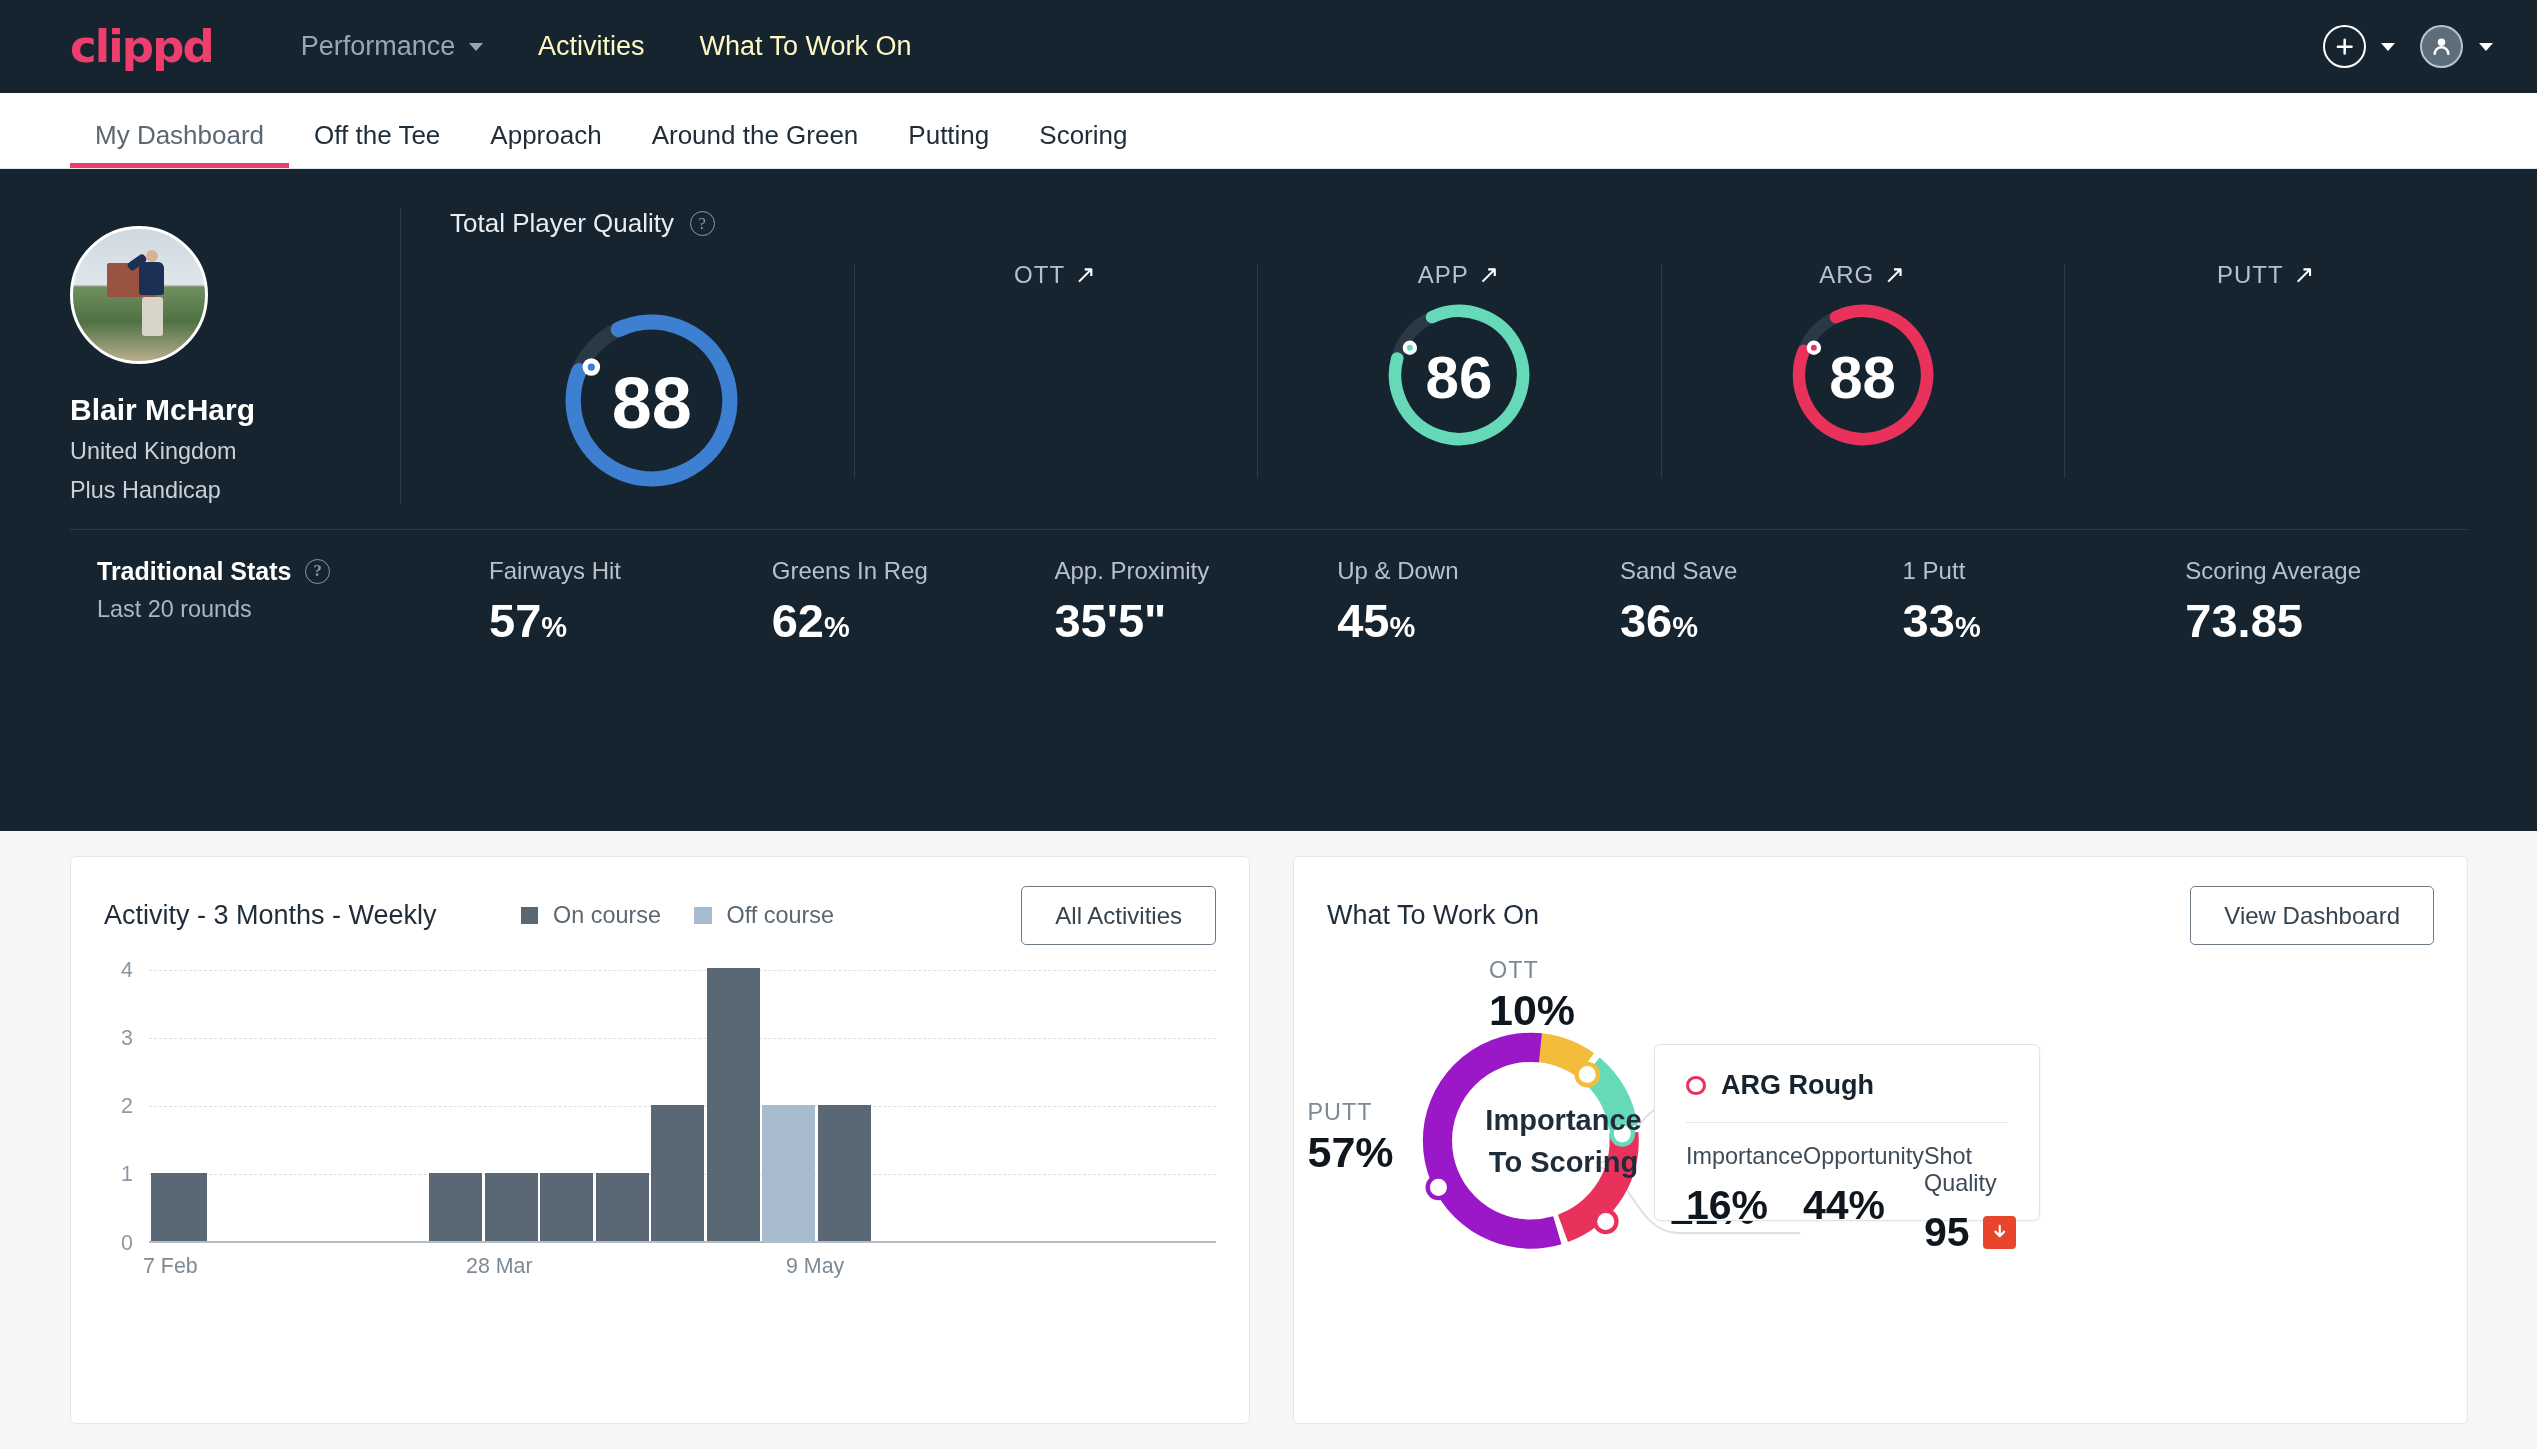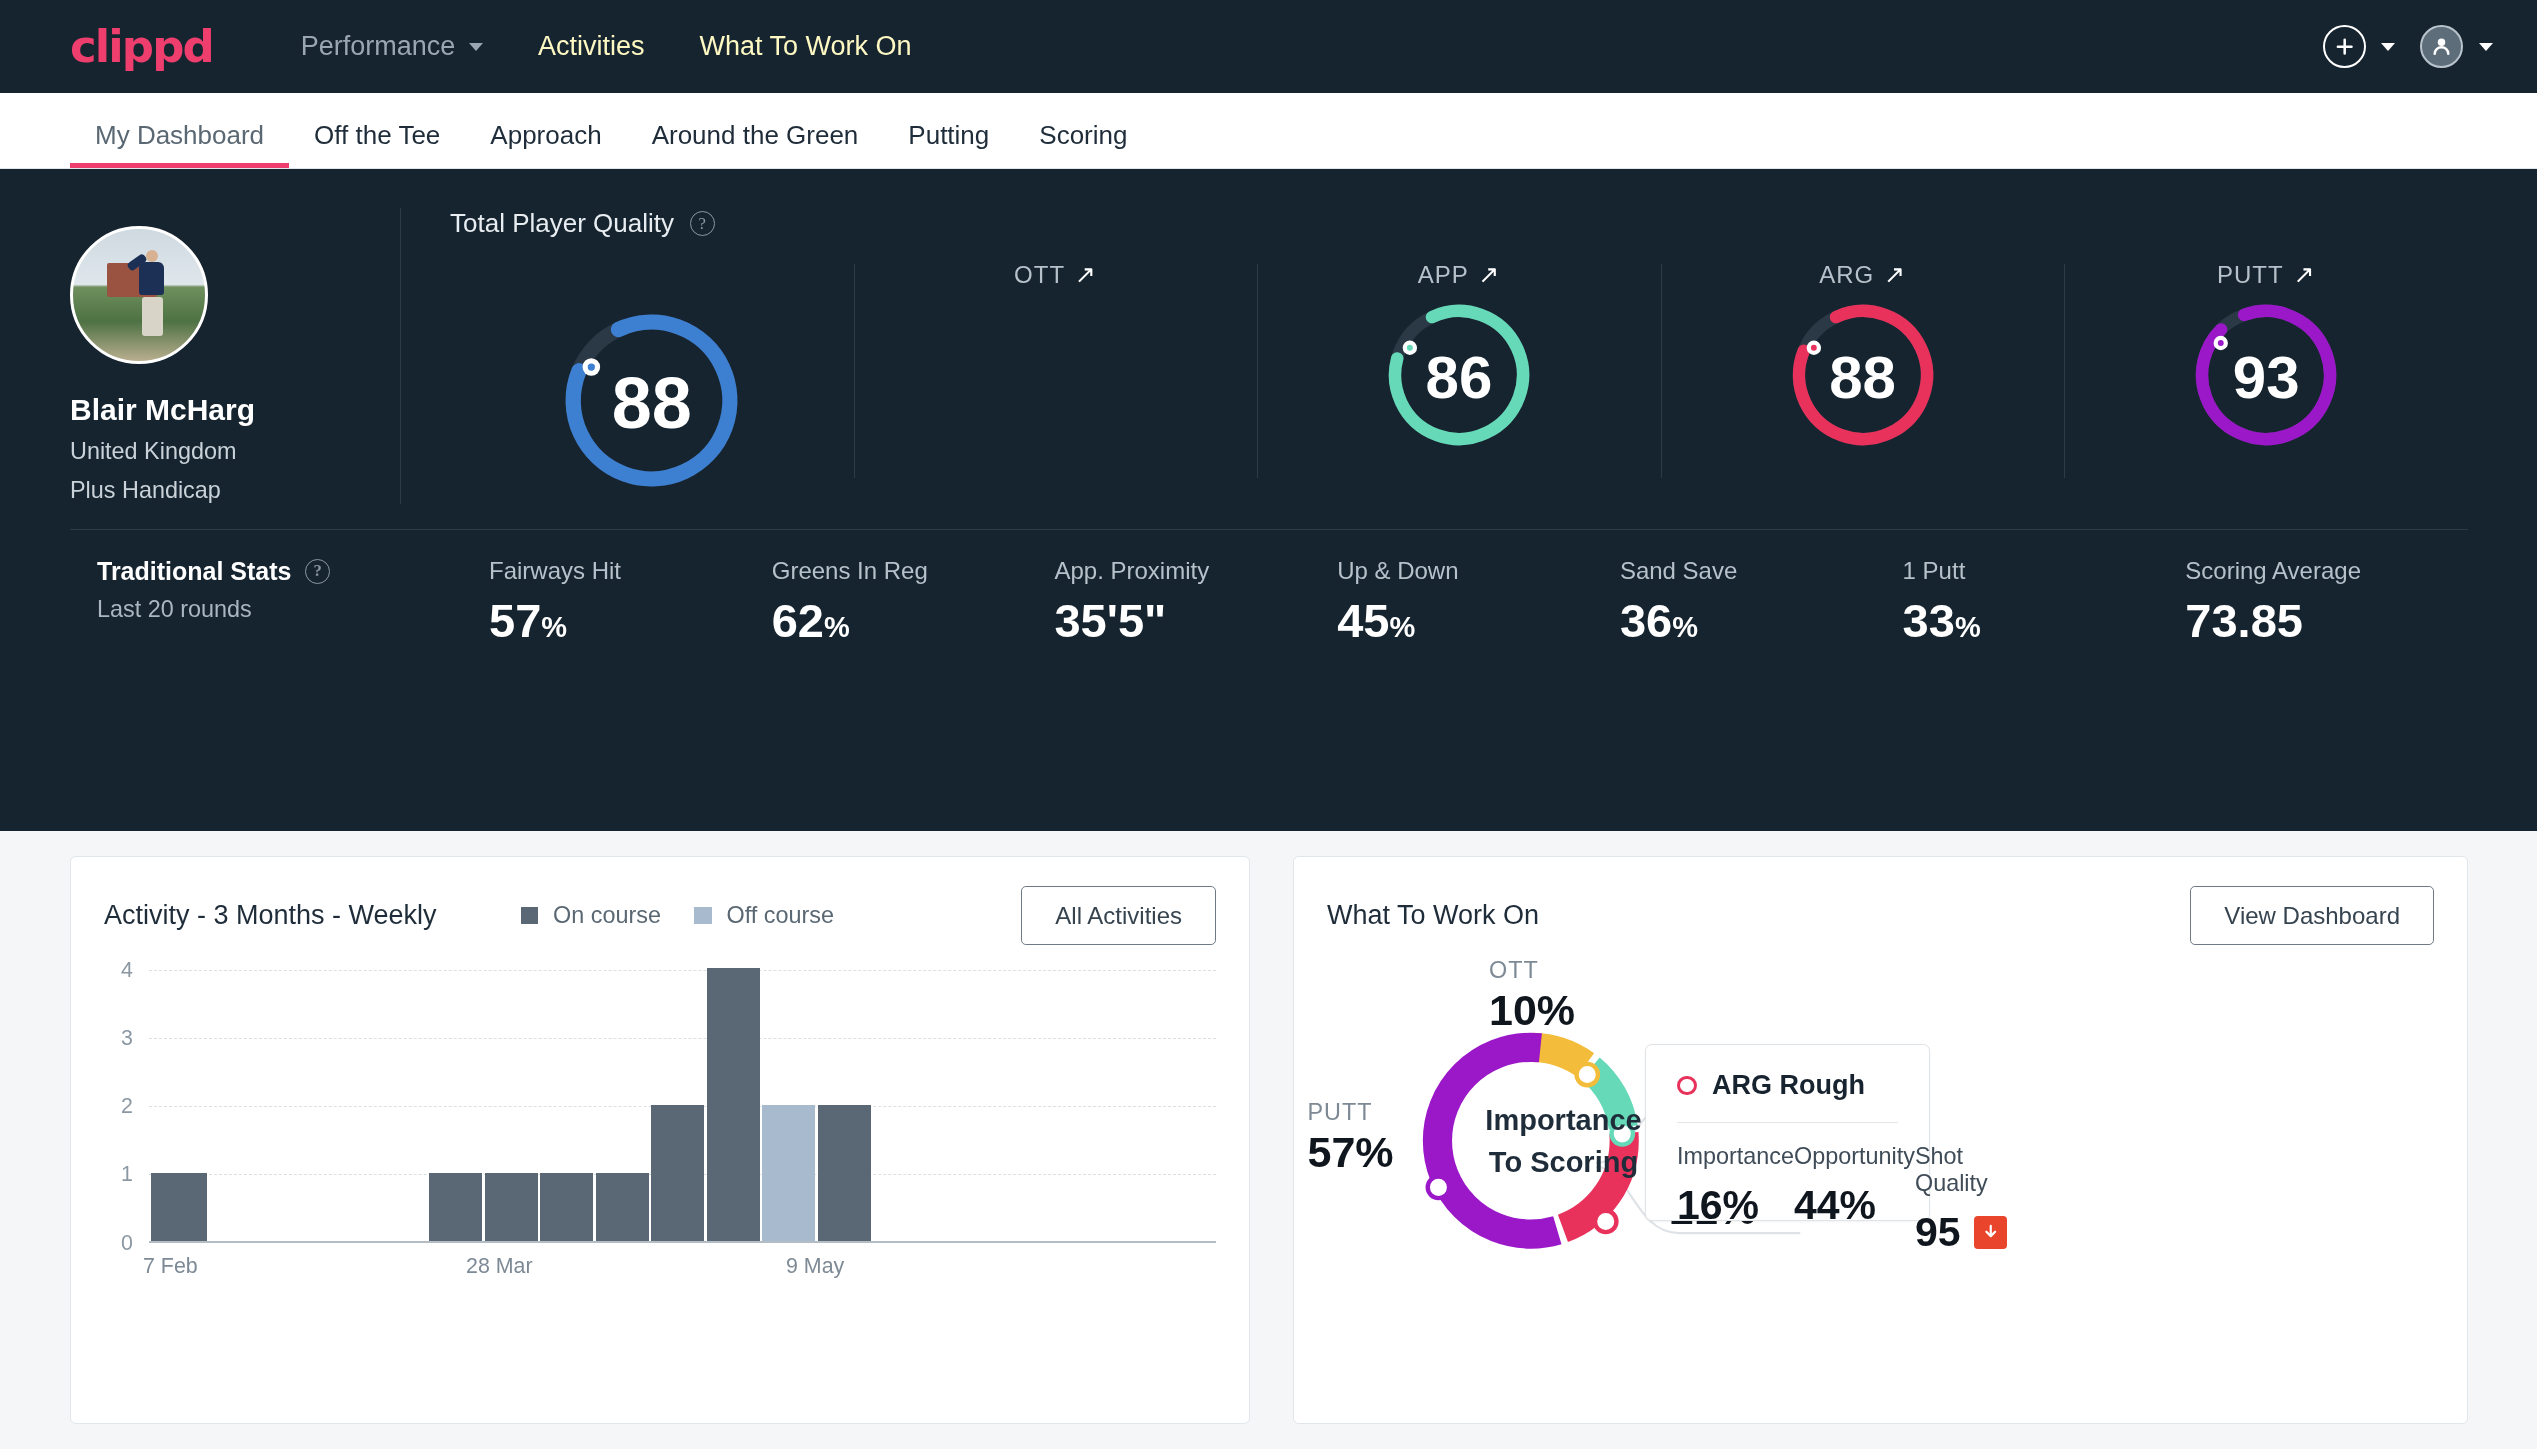--- a/index.html
+++ b/index.html
@@ -398,31 +398,20 @@
             </svg>
             <div class="g-num">88</div>
           </div>
         </div>
 
         <div class="gauge-cell">
           <div class="g-label">
             <span>PUTT</span>
             <span class="arrow">↗</span>
           </div>
-          <div class="g-wrap">
-            <svg width="156" height="156" viewBox="0 0 100 100">
-              <g transform="rotate(-110 50 50)">
-                <circle cx="50" cy="50" r="41" fill="none" stroke="#2b3946" stroke-width="8"></circle>
-                <circle cx="50" cy="50" r="41" fill="none" stroke="#9b18c9" stroke-width="8" stroke-linecap="round" stroke-dasharray="239.6 257.6"></circle>
-              </g>
-              <circle cx="21.0" cy="29.5" r="4.6" fill="#ffffff"></circle>
-              <circle cx="21.0" cy="29.5" r="1.9" fill="#9b18c9"></circle>
-            </svg>
-            <div class="g-num">93</div>
-          </div>
         </div>
 
       </div>
     </div>
   </div>
 
   <div class="divider-h"></div>
 
   <div class="stats">
     <div class="stats-label">
@@ -579,21 +568,21 @@
       </div>
       <div class="dlabel" style="left:343px; top:205px">
         <div class="dl-name">ARG</div>
         <div class="dl-val">21%</div>
       </div>
       <div class="dlabel" style="left:-19.5px; top:148px">
         <div class="dl-name">PUTT</div>
         <div class="dl-val">57%</div>
       </div>
 
-      <div class="tooltip-card" style="left:318px; top:93px; width:285px; height:177px">
+      <div class="tooltip-card" style="left:327px; top:93px; width:386px; height:177px">
         <div class="tt-head">
           <span class="tt-dot"></span>
           <span class="tt-title">ARG Rough</span>
         </div>
         <div class="tt-sep"></div>
         <div class="tt-cols">
           <div class="tt-col">
             <div class="tt-lab">Importance</div>
             <div class="tt-val">16%</div>
           </div>

